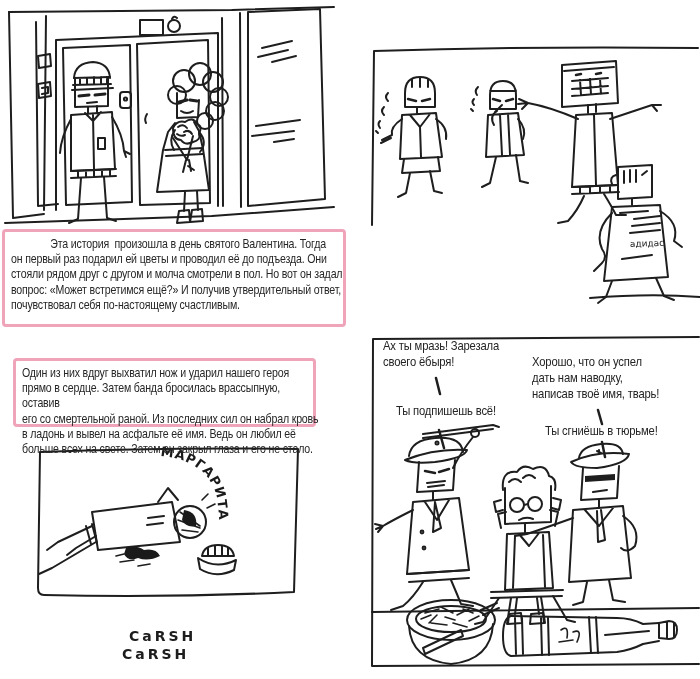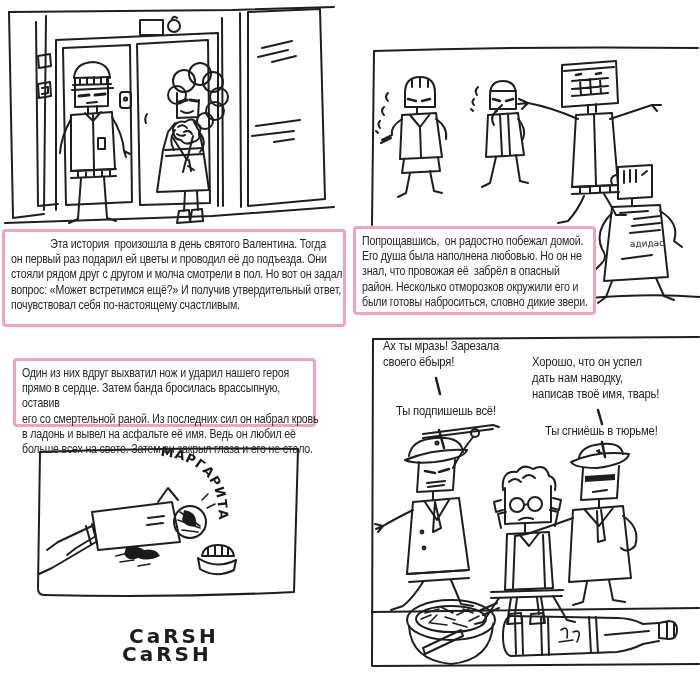--- a/index.html
+++ b/index.html
@@ -20,21 +20,21 @@
   }
   .indent-first .caption-text{text-indent:46px;}
   .speech{
     position:absolute;white-space:pre-wrap;font-size:12.8px;line-height:16px;
     letter-spacing:-0.2px;color:#242424;z-index:4;
     transform:scaleX(0.88);transform-origin:0 0;
   }
   #artist-signature{
     position:absolute;left:122px;top:627px;color:#1d1d1d;z-index:4;
     font-family:"DejaVu Sans",sans-serif;font-weight:bold;
-    font-size:20px;line-height:18px;letter-spacing:3px;
+    font-size:14px;line-height:18px;letter-spacing:3px;
   }
   #signature-line1{margin-left:7px;}
   text,textPath{stroke:none;fill:#1a1a1a;}
 </style>
 </head>
 <body>
 
 <div id="comic-page">
 
   <svg class="panel-svg" style="left:0;top:0" width="350" height="228" viewBox="0 0 350 228">
@@ -262,27 +262,20 @@
   </svg>
 
   <div class="caption-box indent-first" style="left:2px;top:229px;width:344px;height:98px">
     <div class="caption-text">Эта история  произошла в день святого Валентина. Тогда
 он первый раз подарил ей цветы и проводил её до подъезда. Они
 стояли рядом друг с другом и молча смотрели в пол. Но вот он задал
 вопрос: «Может встретимся ещё?» И получив утвердительный ответ,
 почувствовал себя по-настоящему счастливым.</div>
   </div>
 
-  <div class="caption-box" style="left:353px;top:226px;width:243px;height:89px">
-    <div class="caption-text">Попрощавшись,  он радостно побежал домой.
-Его душа была наполнена любовью. Но он не
-знал, что провожая её  забрёл в опасный
-район. Несколько отморозков окружили его и
-были готовы наброситься, словно дикие звери.</div>
-  </div>
 
   <div class="caption-box" style="left:13px;top:358px;width:303px;height:69px">
     <div class="caption-text">Один из них вдруг выхватил нож и ударил нашего героя
 прямо в сердце. Затем банда бросилась врассыпную, оставив
 его со смертельной раной. Из последних сил он набрал кровь
 в ладонь и вывел на асфальте её имя. Ведь он любил её
 больше всех на свете. Затем он закрыл глаза и его не стало.</div>
   </div>
 
   <div class="speech" style="left:383px;top:338px">Ах ты мразь! Зарезала

